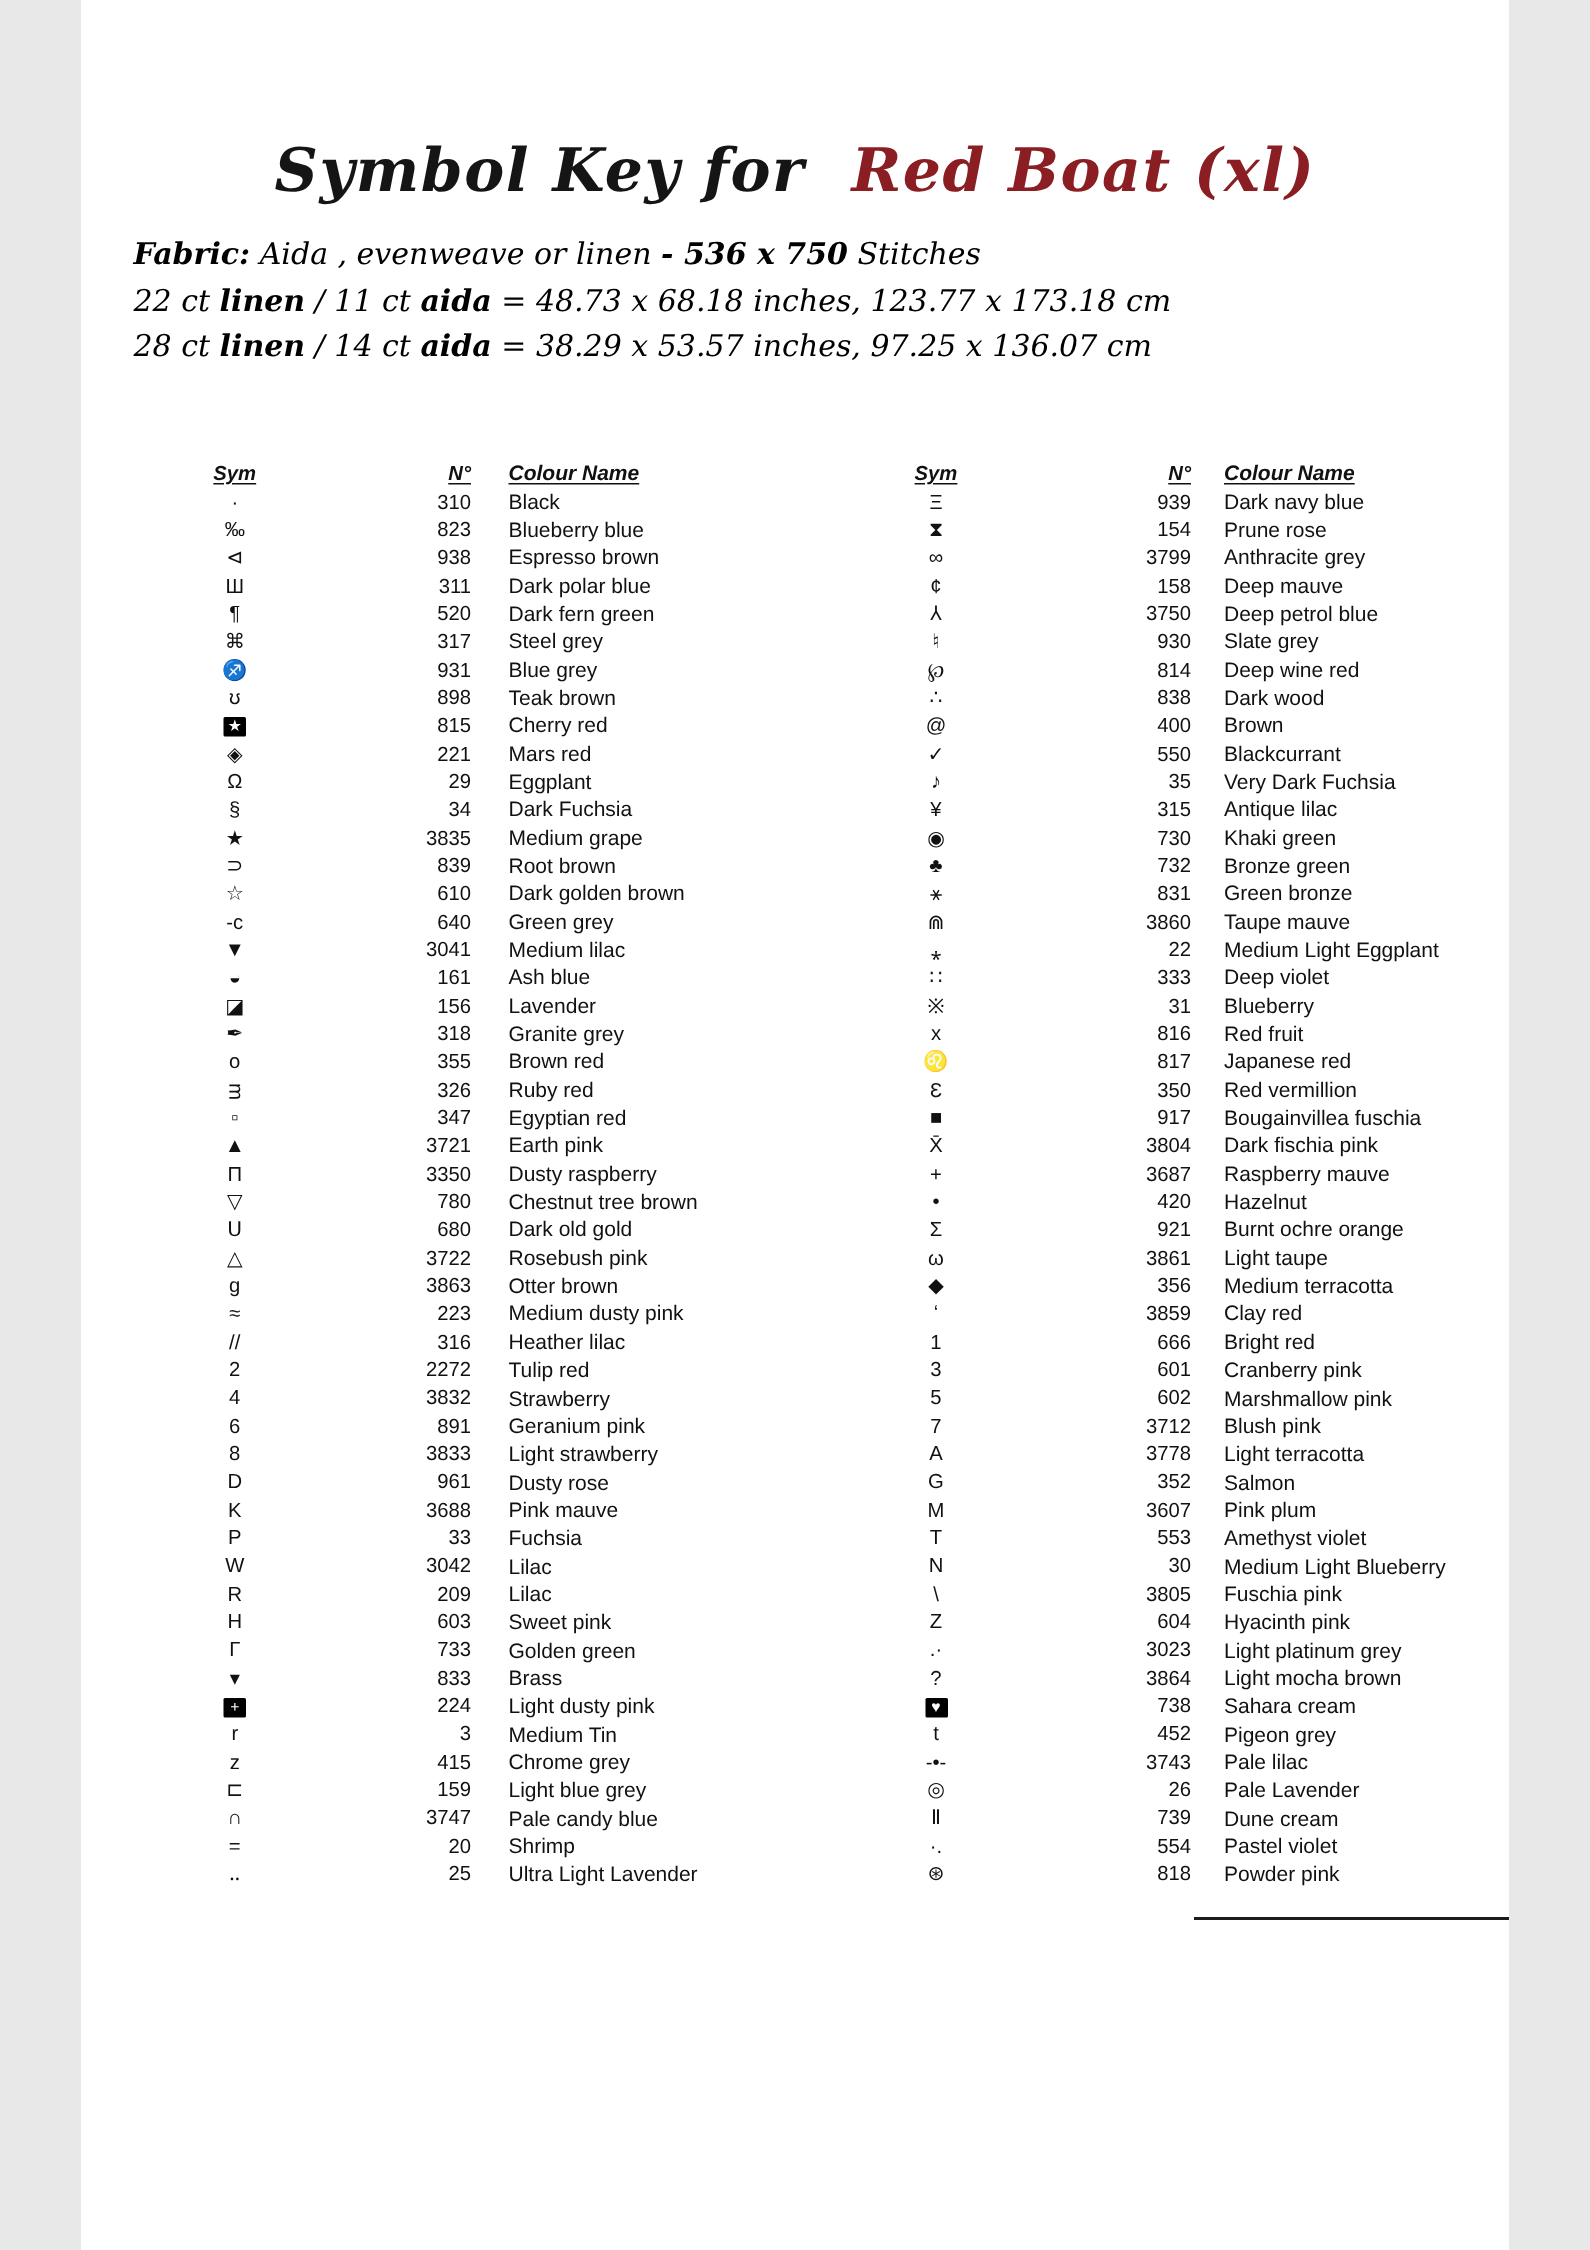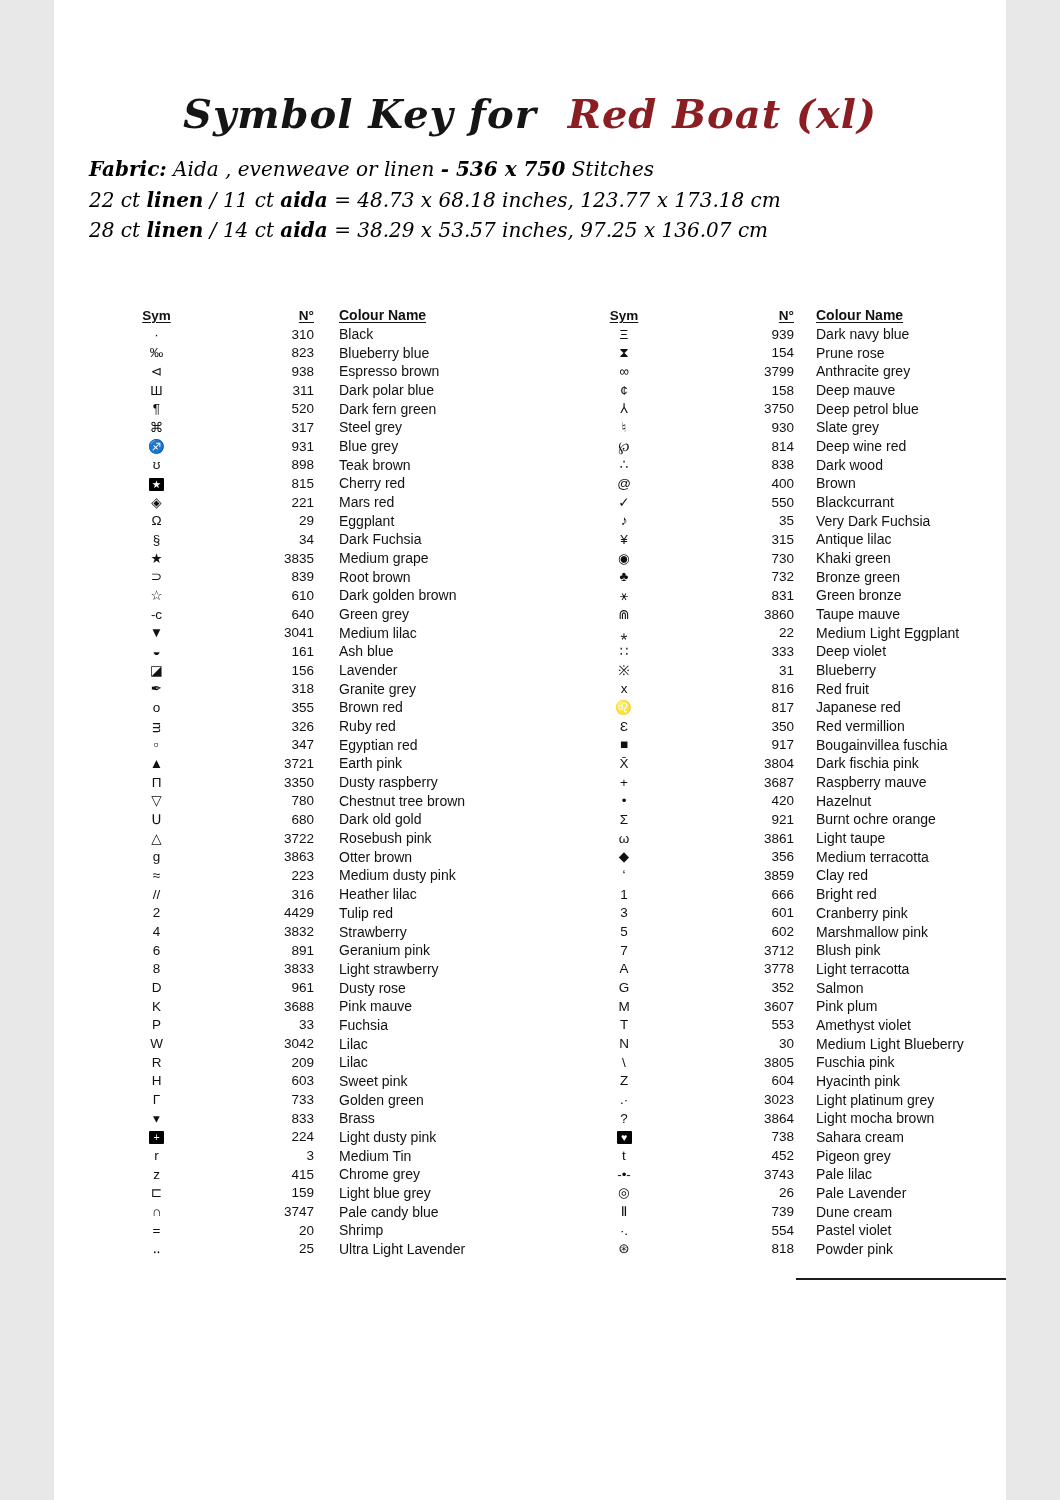--- a/index.html
+++ b/index.html
@@ -18,21 +18,21 @@
           font-family:"DejaVu Serif",serif;font-style:italic;
           font-size:20px;line-height:30.5px;color:#000000;}
   .fabric .fb{font-weight:bold;}
 
   
   .kcol{position:absolute;top:306px;}
   .col-left{left:60px;width:450px;}
   .col-right{left:530px;width:478px;}
   .k-row{display:flex;align-items:center;height:18.68px;font-size:13.5px;position:relative;}
   .k-row.header{font-weight:bold;}
-  .k-row.header .hd{text-decoration:underline;text-underline-offset:2px;}
+  .k-row.header .hd{text-decoration:underline;text-underline-offset:2px;font-style:italic;}
   .c-sym{flex:0 0 85px;text-align:center;}
   .col-right .c-sym{flex:0 0 80px;}
   .c-num{flex:0 0 115px;text-align:right;}
   .col-right .c-num{flex:0 0 130px;}
   .c-name{flex:1 1 auto;padding-left:25px;text-align:left;font-size:14px;}
   .col-right .c-name{padding-left:22px;}
   .sym-glyph{display:inline-block;line-height:14px;}
   .sym-glyph.inv{min-width:13px;height:13px;line-height:13.5px;background:#000;color:#fff;
                  font-size:10.5px;padding:0 1px;border-radius:1px;}
   
@@ -211,21 +211,21 @@
     <span class="c-num">223</span>
     <span class="c-name">Medium dusty pink</span>
   </div>
       <div class="k-row">
     <span class="c-sym"><span class="sym-glyph">//</span></span>
     <span class="c-num">316</span>
     <span class="c-name">Heather lilac</span>
   </div>
       <div class="k-row">
     <span class="c-sym"><span class="sym-glyph">2</span></span>
-    <span class="c-num">4429</span>
+    <span class="c-num">2272</span>
     <span class="c-name">Tulip red</span>
   </div>
       <div class="k-row">
     <span class="c-sym"><span class="sym-glyph">4</span></span>
     <span class="c-num">3832</span>
     <span class="c-name">Strawberry</span>
   </div>
       <div class="k-row">
     <span class="c-sym"><span class="sym-glyph">6</span></span>
     <span class="c-num">891</span>

